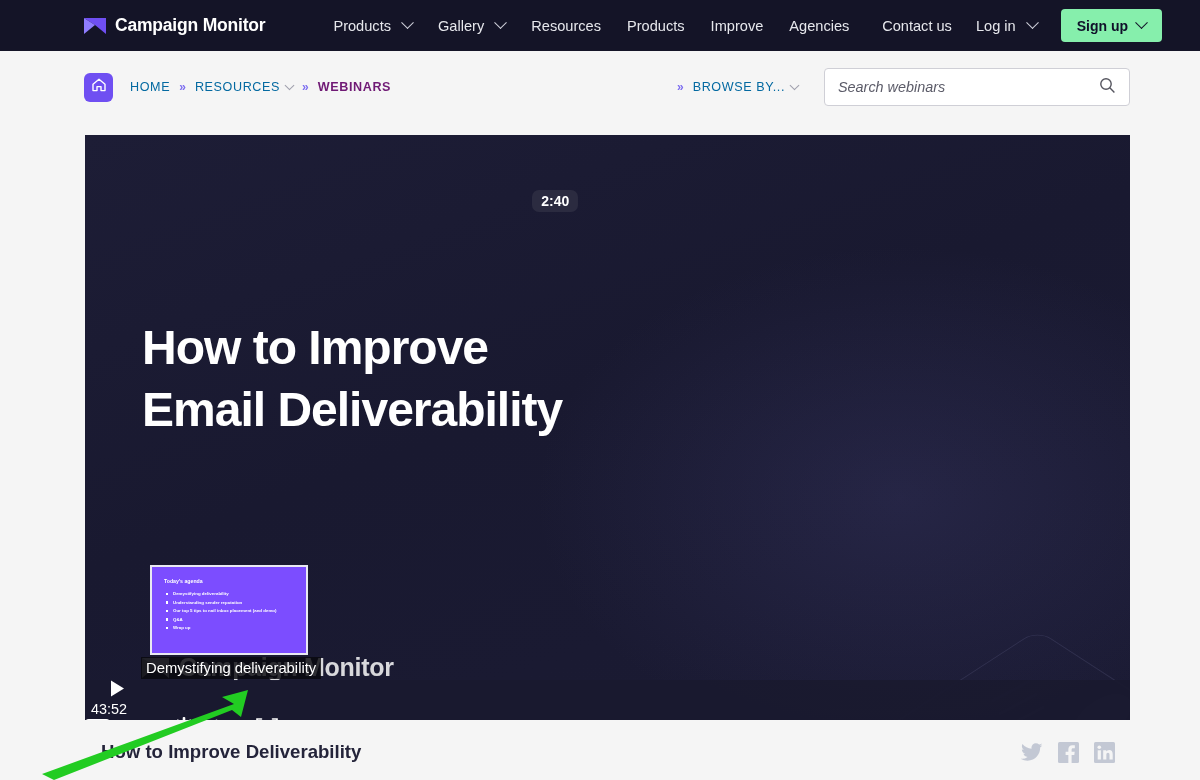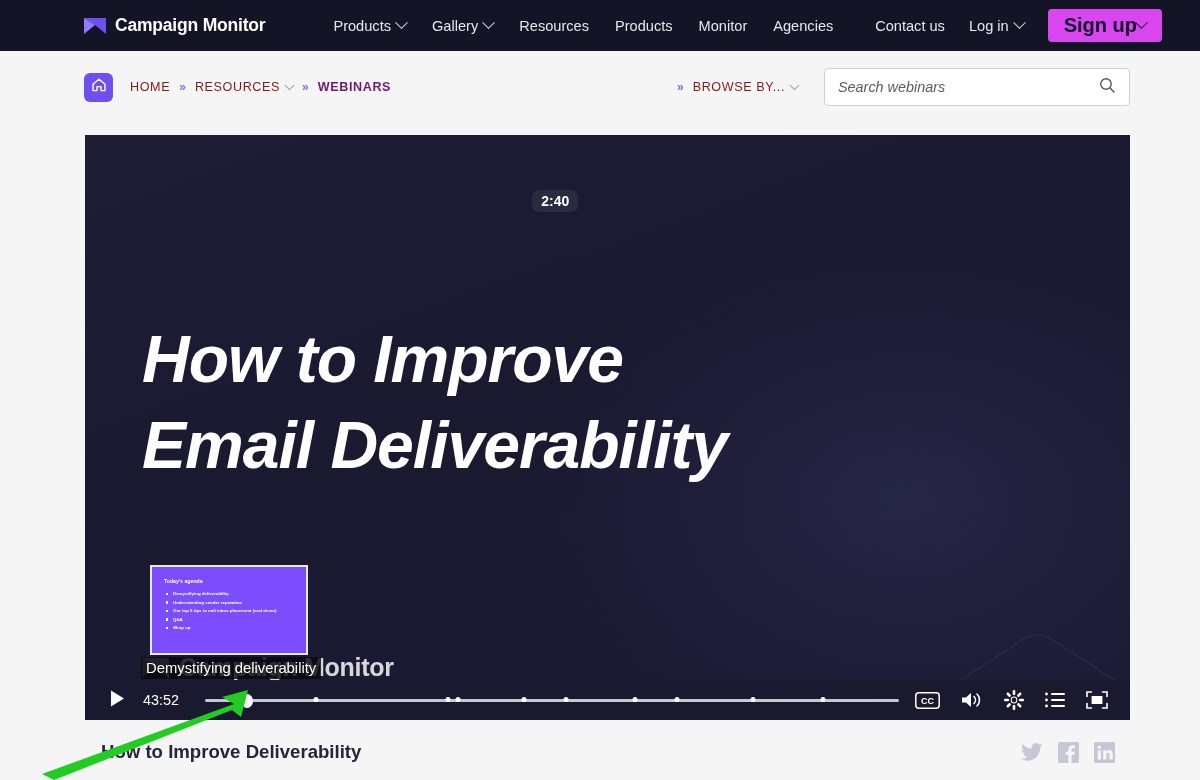--- a/index.html
+++ b/index.html
@@ -35,50 +35,51 @@
     display: flex;
     align-items: center;
     gap: 26px;
     margin-left: 68px;
   }
   .nav-link {
     color: #e6e7ec;
     font-size: 14.6px;
     display: flex;
     align-items: center;
-    gap: 6px;
+    gap: 12px;
     cursor: pointer;
     white-space: nowrap;
   }
   .nav-right {
     display: flex;
     align-items: center;
     gap: 24px;
     margin-left: auto;
     margin-right: 38px;
   }
   .caret {
     width: 9px; height: 9px;
     border-right: 1.6px solid #cfd0da;
     border-bottom: 1.6px solid #cfd0da;
     transform: rotate(45deg) translate(-2px,-2px);
     display: inline-block;
   }
   .caret.dark { border-color: #13132a; }
   .signup-btn {
-    background: #d946ef;
+    background: #86efac;
     color: #10102a;
-    font-size: 20px;
+    font-size: 14px;
     font-weight: bold;
     border: none;
     border-radius: 4px;
     padding: 0 16px;
     height: 33px;
     display: flex;
     align-items: center;
+    gap: 9px;
     cursor: pointer;
   }
 
   
   .crumbbar {
     height: 72px;
     background: #f5f5f5;
     display: flex;
     align-items: center;
     position: relative;
@@ -95,21 +96,21 @@
   }
   .crumbs {
     display: flex;
     align-items: center;
     gap: 9px;
     margin-left: 17px;
   }
   .crumb {
     font-size: 12.6px;
     letter-spacing: 0.6px;
-    color: #7f1d1d;
+    color: #0369a1;
     display: flex;
     align-items: center;
     gap: 6px;
     cursor: pointer;
   }
   .crumb.active { color: #701a75; font-weight: bold; }
   .crumb-sep { color: #7d6ef0; font-size: 12px; font-weight: bold; }
   .caret-sm {
     width: 7px; height: 7px;
     border-right: 1.4px solid #a0a0ad;
@@ -180,26 +181,25 @@
     width: 64px; height: 36px;
     border-radius: 50%;
     background: rgba(120,118,185,0.18);
     transform: rotate(-28deg) skewX(-16deg);
   }
 
   .video-title {
     position: absolute;
     left: 57px; top: 182px;
     color: #ffffff;
-    font-size: 66px;
+    font-size: 48px;
     font-weight: bold;
     line-height: 1.3;
     letter-spacing: -1px;
     white-space: pre-line;
-    font-style: italic;
   }
   .watermark {
     position: absolute;
     left: 57px; top: 518px;
     display: flex;
     align-items: center;
     gap: 10px;
     opacity: 0.97;
   }
   .wm-mark { width: 27px; height: 20px; position: relative; }
@@ -268,22 +268,22 @@
   }
 
   
   .controls {
     position: absolute;
     left: 0; bottom: 0;
     width: 100%;
     height: 40px;
     background: rgba(26,26,48,0.97);
     display: flex;
-    align-items: center;
     z-index: 10;
+    flex-direction: column;
   }
   .play-btn {
     width: 40px; height: 40px;
     display: flex; align-items: center; justify-content: center;
     cursor: pointer;
     margin-left: 12px;
   }
   .time-label {
     color: #ffffff;
     font-size: 14.4px;
@@ -379,21 +379,21 @@
     <span class="nav-link">
       <span>Products</span>
       <i class="caret"></i>
     </span>
     <span class="nav-link">
       <span>Gallery</span>
       <i class="caret"></i>
     </span>
     <span class="nav-link">Resources</span>
     <span class="nav-link">Products</span>
-    <span class="nav-link">Monitor</span>
+    <span class="nav-link">Improve</span>
     <span class="nav-link">Agencies</span>
   </div>
 
   <div class="nav-right">
     <span class="nav-link">Contact us</span>
     <span class="nav-link">
       <span>Log in</span>
       <i class="caret"></i>
     </span>
     <button class="signup-btn">

